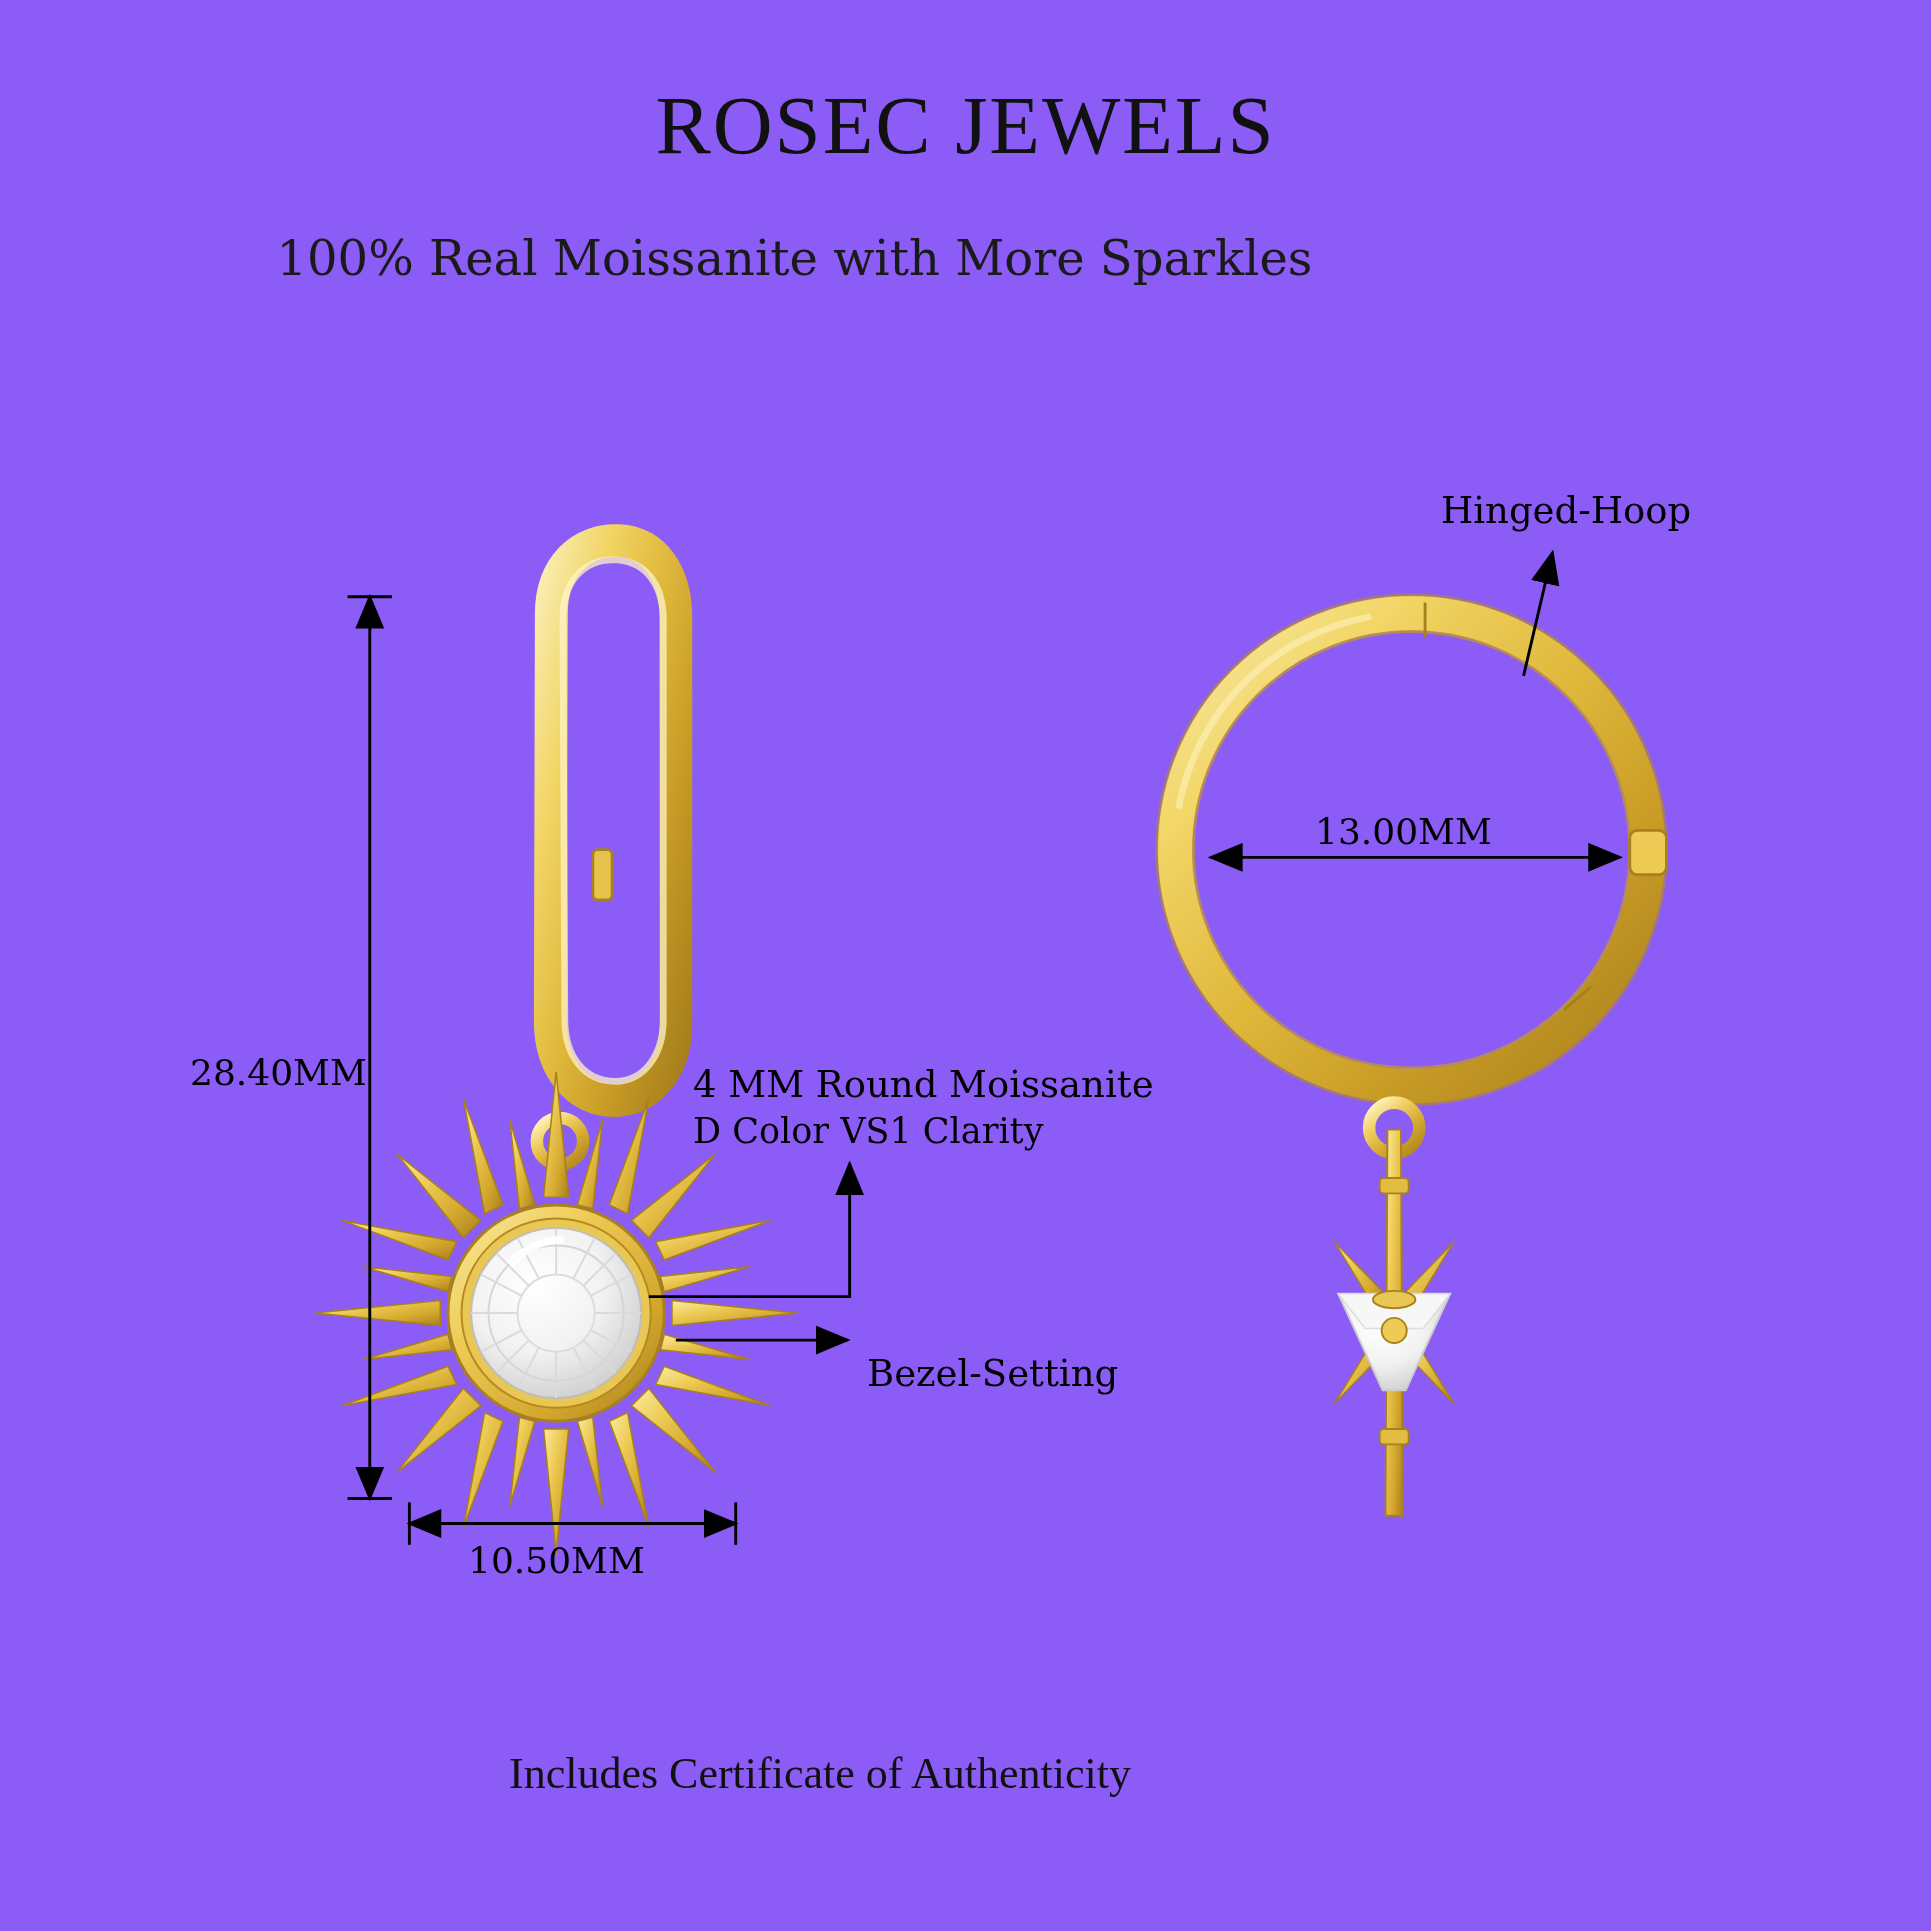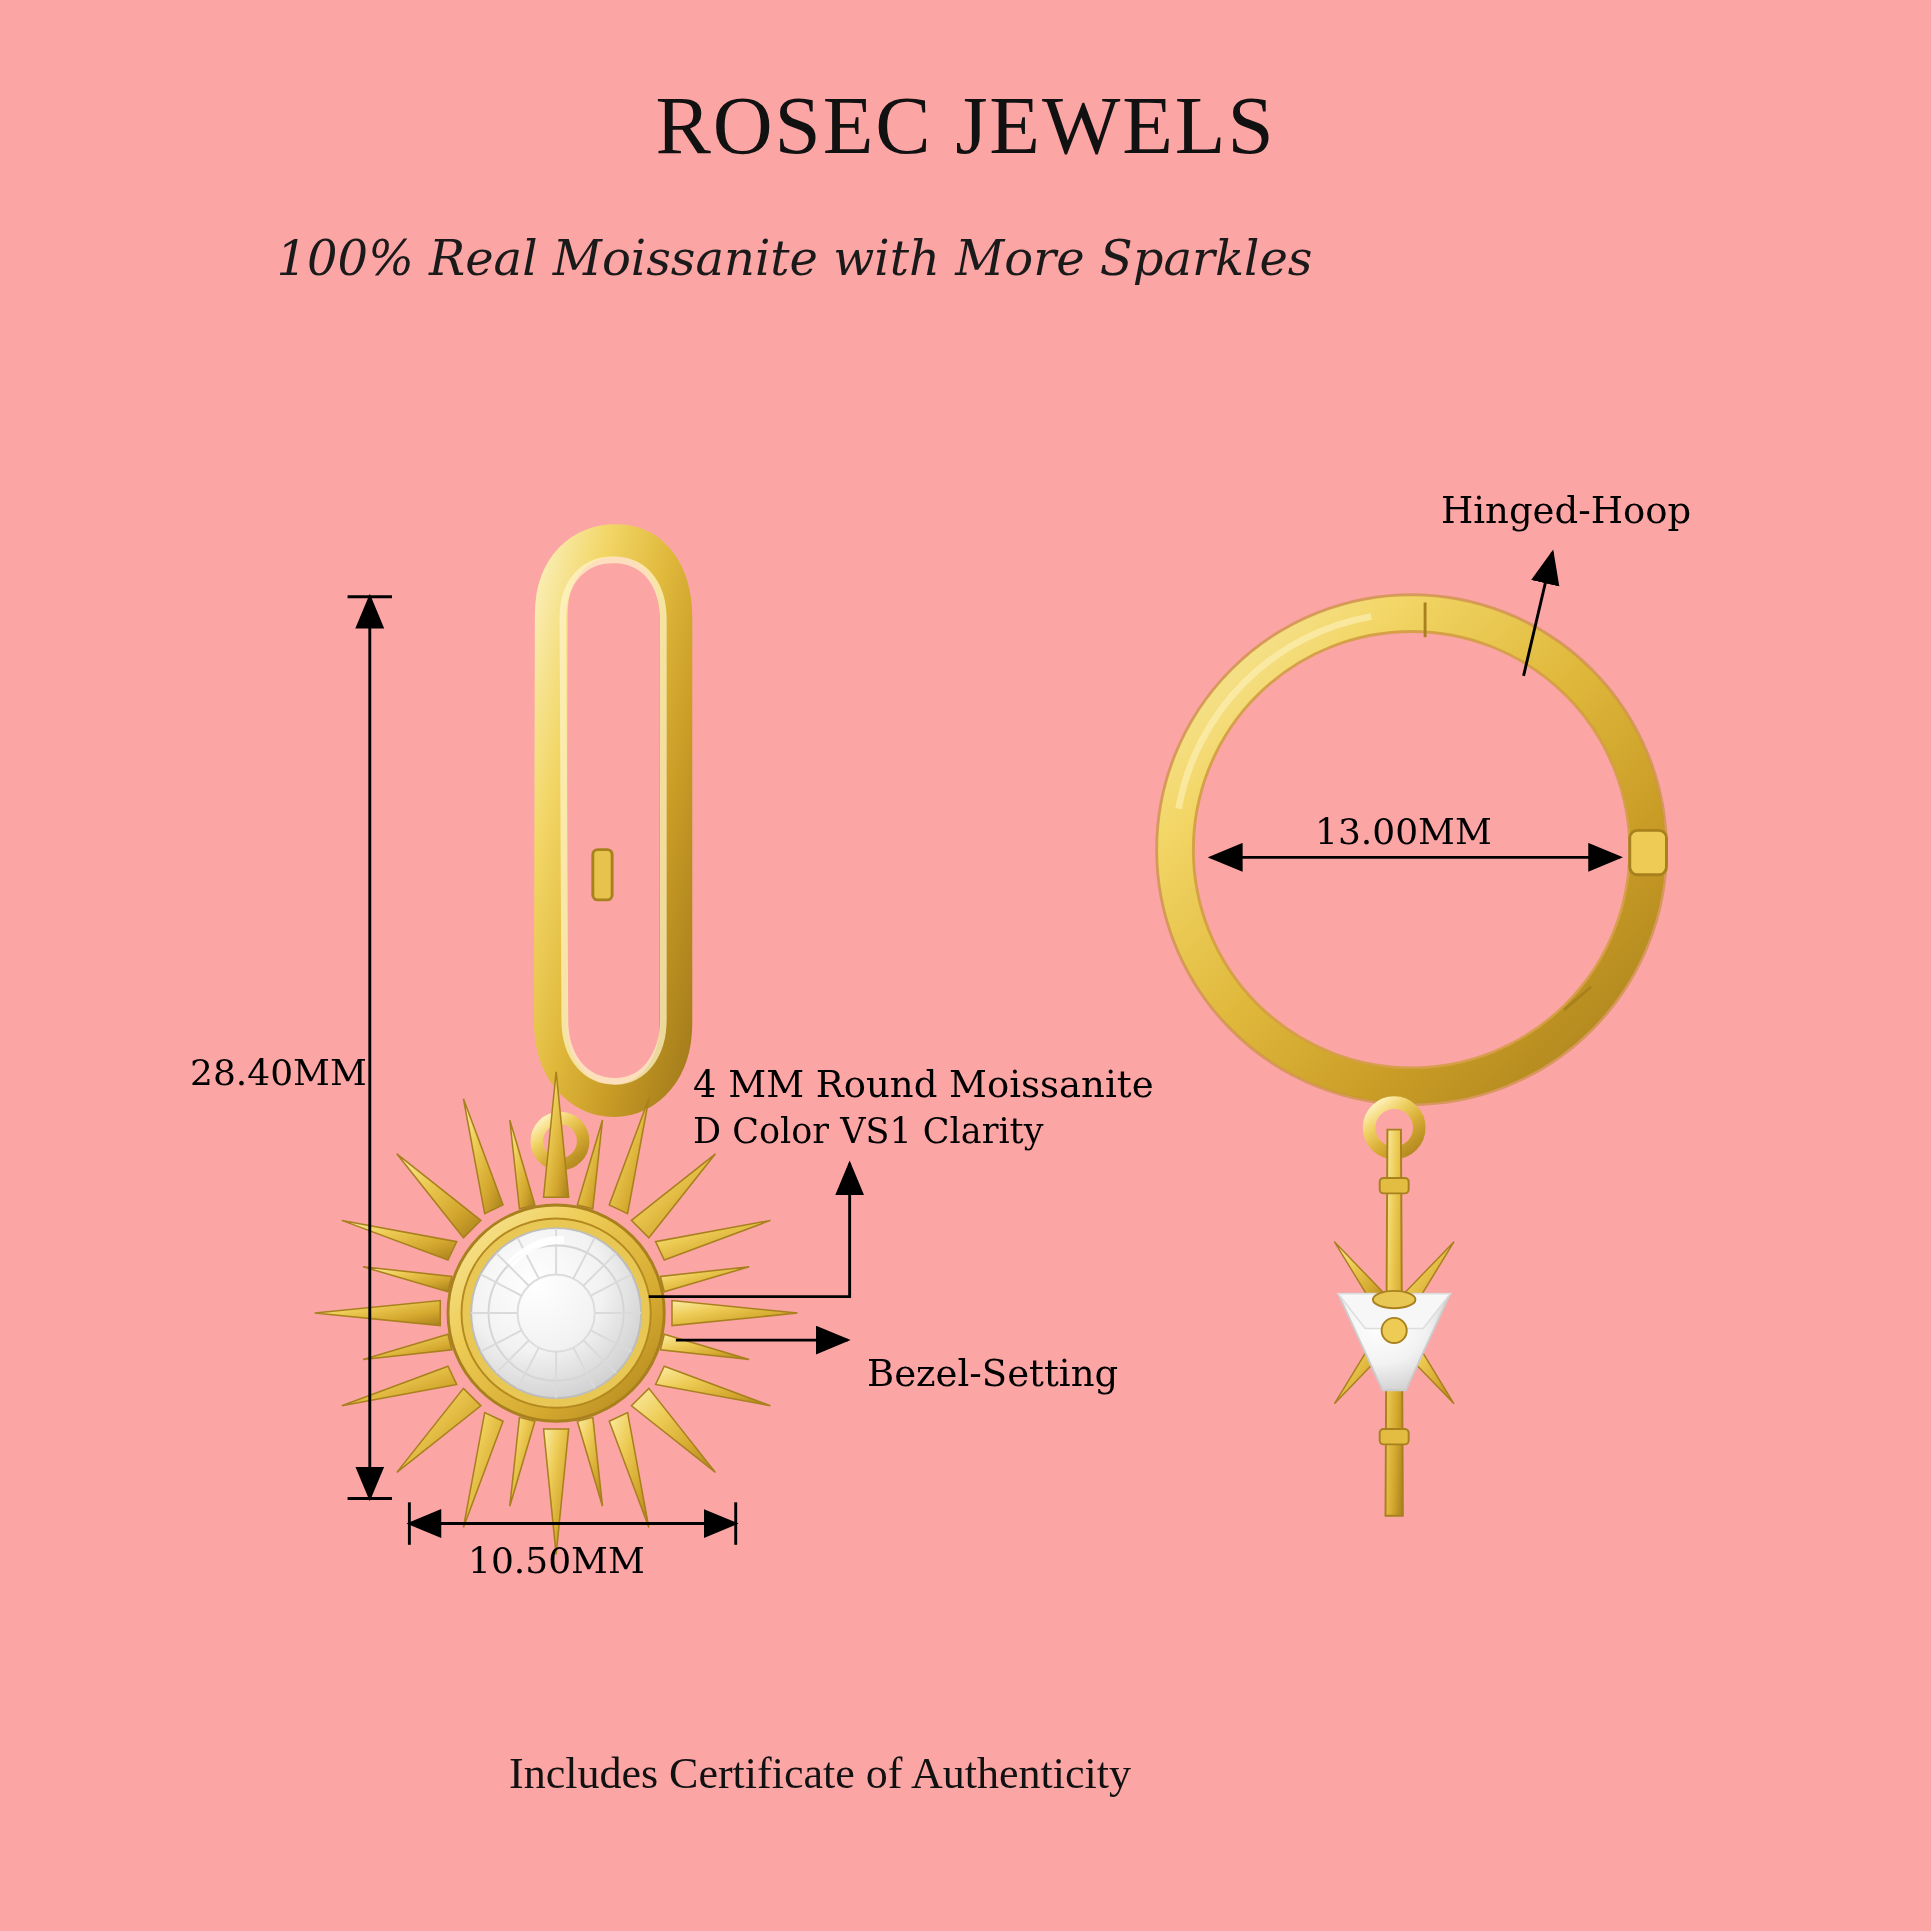--- a/index.html
+++ b/index.html
@@ -4,21 +4,21 @@
 <style>
   html, body {
     margin: 0;
     padding: 0;
     background: #ffffff;
   }
   #page {
     position: relative;
     width: 1931px;
     height: 1931px;
-    background: #fca5a5;
+    background: #8b5cf6;
     overflow: hidden;
     font-family: "Liberation Serif", serif;
     color: #000000;
   }
 
   
   .brand-title {
     position: absolute;
     top: 77px;
     left: 0;
@@ -33,21 +33,20 @@
   .brand-sub {
     position: absolute;
     top: 230px;
     left: 0;
     width: 1589px;
     text-align: center;
     font-family: "DejaVu Serif", serif;
     font-size: 48px;
     color: #1a1a1a;
     font-weight: 400;
-    font-style: italic;
   }
   .footer-note {
     position: absolute;
     top: 1748px;
     left: 0;
     width: 1640px;
     text-align: center;
     font-family: "Liberation Serif", serif;
     font-size: 44px;
     color: #111111;

